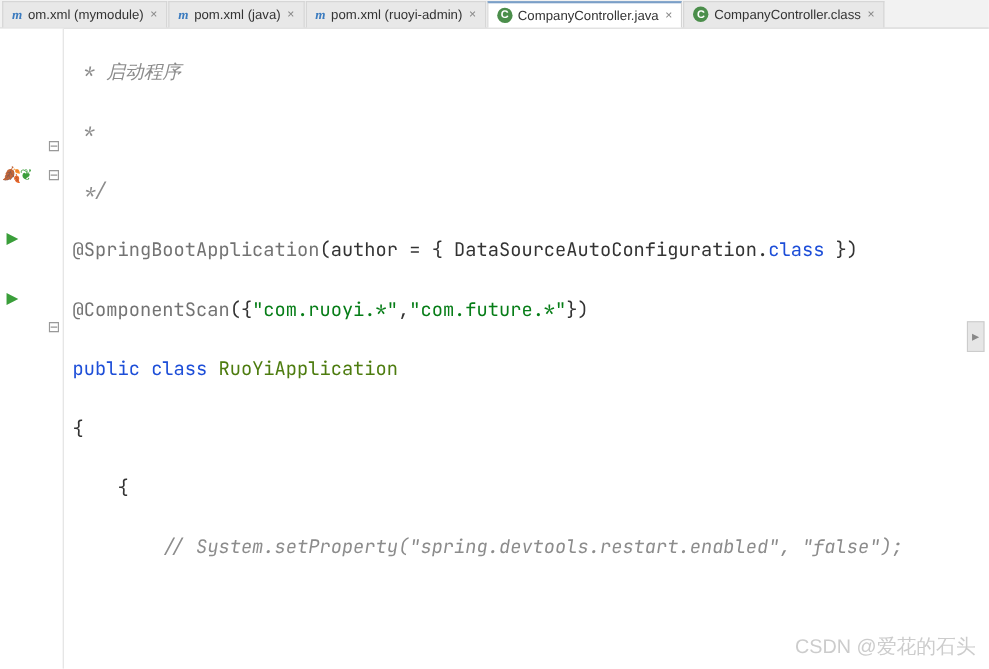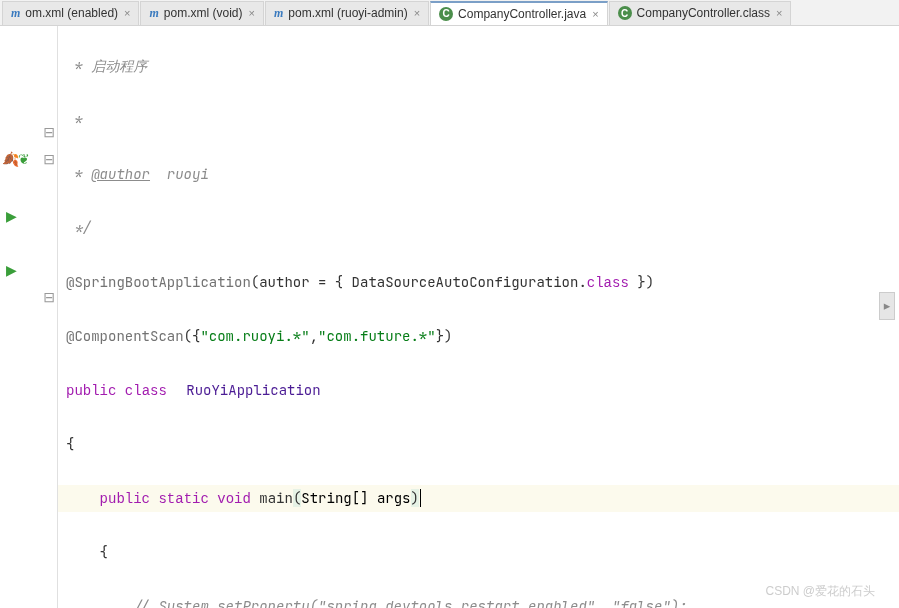--- a/index.html
+++ b/index.html
@@ -8,47 +8,47 @@
 .tab { display: flex; align-items: center; padding: 0 8px; height: 24px; border: 1px solid #d4d4d4; border-bottom: none; background: #e8e8e8; margin-right: 1px; cursor: pointer; position: relative; font-size: 12px; color: #333; }
 .tab.active { background: #fff; border-top: 2px solid #7b9fc7; }
 .tab-icon { margin-right: 5px; font-weight: bold; }
 .tab-icon.m { color: #3b7bbf; font-style: italic; font-family: serif; }
 .tab-icon.c { display:inline-flex; width:14px; height:14px; border-radius:50%; background:#4b8e4b; color:#fff; align-items:center; justify-content:center; font-size:10px; font-weight:bold; }
 .tab-close { margin-left: 6px; color: #888; font-size: 11px; }
 .editor-wrap { display: flex; height: calc(100% - 26px); }
 .gutter { width: 58px; background: #fff; border-right: 1px solid #e0e0e0; position: relative; }
 .run-icon { color: #3a9e3a; left: 6px; }
 .fold-icon { position:absolute; right: 2px; color:#999; font-size:11px; }
-.code { flex: 1; font-family: "JetBrains Mono", "Consolas", monospace; font-size: 14px; line-height: 27px; color: #333; white-space: pre; position: relative; }
+.code { flex: 1; font-family: "JetBrains Mono", "Consolas", monospace; font-size: 17px; line-height: 27px; color: #333; white-space: pre; position: relative; }
 .line { height: 27px; padding-left: 8px; }
 .line.hl { background: #fcfaed; }
 .comment { color: #8c8c8c; font-style: italic; }
-.kw { color: #a21caf; font-family: Liberation Mono, monospace; }
+.kw { color: #1d4ed8; }
 .ann { color: #737373; }
 .str { color: #067d17; }
-.cls { color: #4c1d95; margin-left: 11px; }
+.cls { color: #4d7c0f; }
 .arg { color:#000; }
 .param-hl { background: #e6f2e6; }
 .caret { border-left: 1.5px solid #000; margin-left:1px; }
-.watermark { position: absolute; right: 24px; bottom: 8px; color: #c0c0c0; font-size: 12px; font-family: sans-serif; opacity:0.8; }
+.watermark { position: absolute; right: 12px; bottom: 8px; color: #c0c0c0; font-size: 18px; font-family: sans-serif; opacity:0.8; }
 .scroll-btn { position:absolute; right:4px; top:48%; width:16px; height:28px; background:#e6e6e6; border:1px solid #ccc; display:flex; align-items:center; justify-content:center; color:#888; }
 .gutter-glyph { position:absolute; font-size:14px; }
 </style>
 </head>
 <body>
 
 <div class="tabs">
   <div class="tab">
       <span class="tab-icon m">m</span>
-      <span>om.xml (enabled)</span>
+      <span>om.xml (mymodule)</span>
       <span class="tab-close">×</span>
     </div>
   <div class="tab">
       <span class="tab-icon m">m</span>
-      <span>pom.xml (void)</span>
+      <span>pom.xml (java)</span>
       <span class="tab-close">×</span>
     </div>
   <div class="tab">
       <span class="tab-icon m">m</span>
       <span>pom.xml (ruoyi-admin)</span>
       <span class="tab-close">×</span>
     </div>
   <div class="tab active">
       <span class="tab-icon c">C</span>
       <span>CompanyController.java</span>
@@ -67,27 +67,25 @@
     <span class="gutter-glyph" style="top:125px;left:2px;color:#e07c00;">🍂</span>
     <span class="gutter-glyph" style="top:125px;left:18px;color:#3a9e3a;">❦</span>
     <span class="gutter-glyph fold-icon" style="top:125px;">⊟</span>
     <span class="gutter-glyph run-icon" style="top:182px;">▶</span>
     <span class="gutter-glyph run-icon" style="top:236px;">▶</span>
     <span class="gutter-glyph fold-icon" style="top:263px;">⊟</span>
   </div>
   <div class="code">
 <div class="line"><span class="comment"> * 启动程序</span></div>
 <div class="line"><span class="comment"> *</span></div>
-<div class="line"><span class="comment"><span> * </span><u>@author</u><span>  ruoyi</span></span></div>
 <div class="line"><span class="comment"> */</span></div>
 <div class="line"><span class="ann">@SpringBootApplication</span><span>(author = { DataSourceAutoConfiguration.</span><span class="kw">class</span><span> })</span></div>
 <div class="line"><span class="ann">@ComponentScan</span><span>({</span><span class="str">"com.ruoyi.*"</span><span>,</span><span class="str">"com.future.*"</span><span>})</span></div>
 <div class="line"><span class="kw">public</span> <span class="kw">class</span> <span class="cls">RuoYiApplication</span></div>
 <div class="line">{</div>
-<div class="line hl">    <span class="kw">public</span> <span class="kw">static</span> <span class="kw">void</span> <span>main</span><span class="param-hl">(</span><span class="arg">String[] args</span><span class="param-hl">)</span><span class="caret"></span></div>
 <div class="line">    {</div>
 <div class="line"><span class="comment">        // System.setProperty("spring.devtools.restart.enabled", "false");</span></div>
 
 
 
 
 
 
 
 

